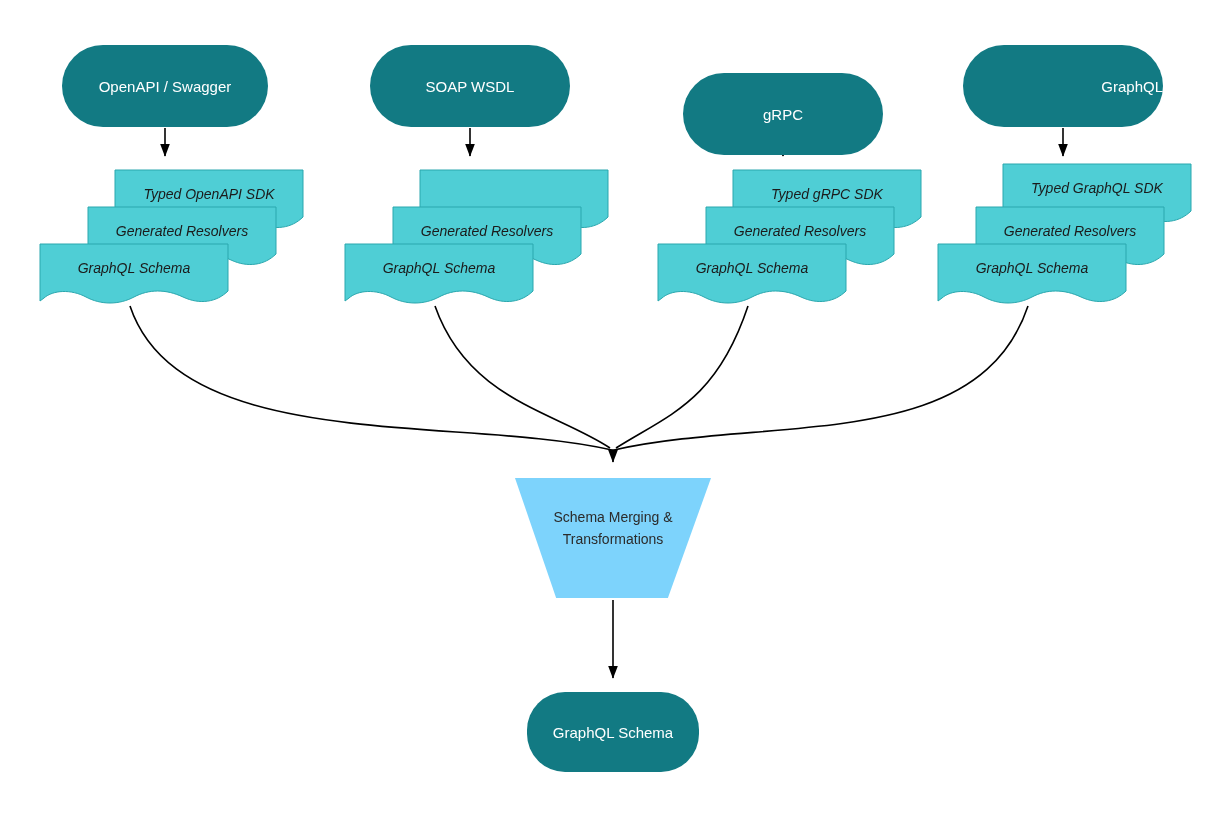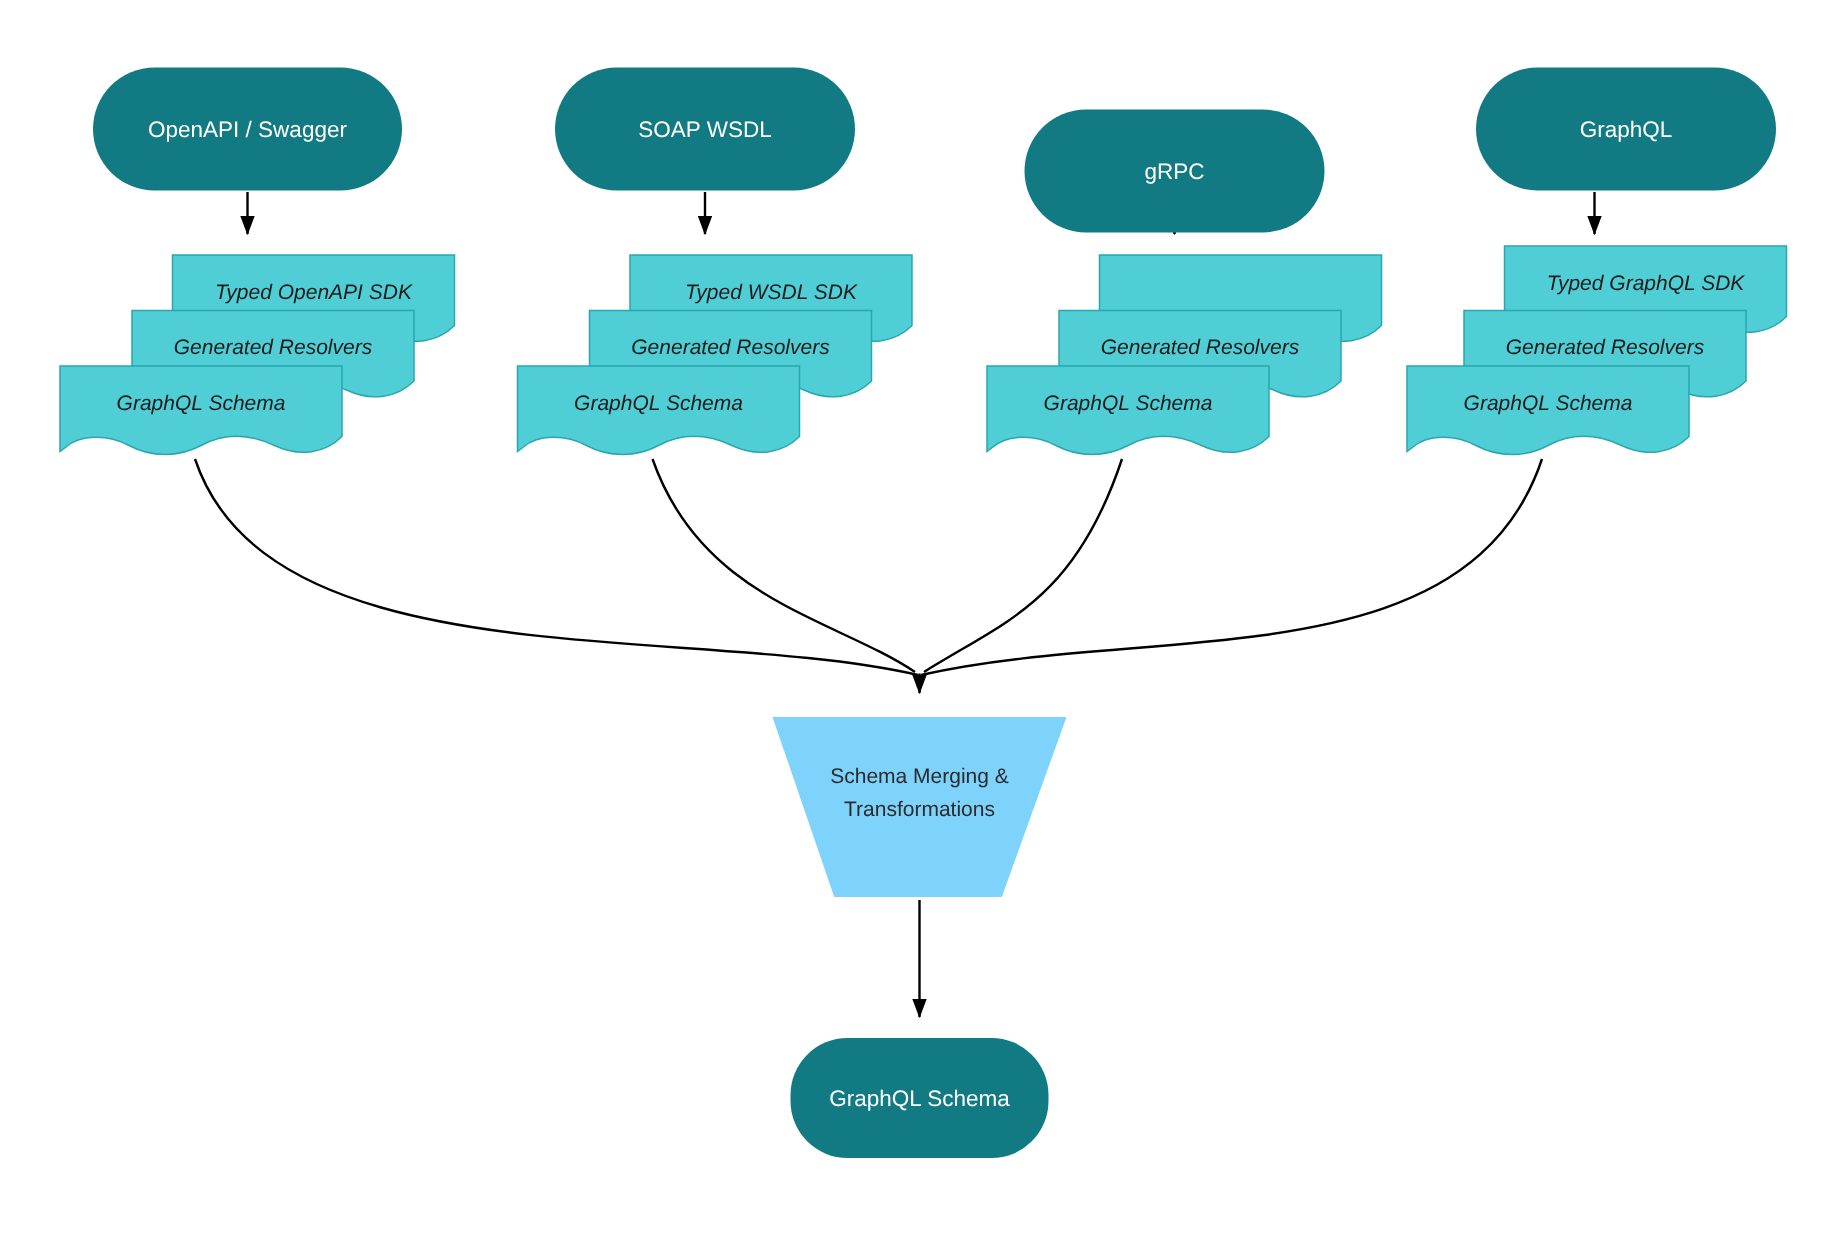--- a/index.html
+++ b/index.html
@@ -71,21 +71,21 @@
 
   <div class="stadium" style="left:370px; top:45px; width:200px; height:82px;">
     <span>SOAP WSDL</span>
   </div>
   <div class="stadium" style="left:62px; top:45px; width:206px; height:82px;">
     <span>OpenAPI / Swagger</span>
   </div>
   <div class="stadium" style="left:683px; top:45px; width:200px; height:82px;margin-top:28px;">
     <span>gRPC</span>
   </div>
-  <div class="stadium" style="left:984px; top:45px; width:200px; height:82px;">
+  <div class="stadium" style="left:963px; top:45px; width:200px; height:82px;justify-content:flex-end;">
     <span>GraphQL</span>
   </div>
 
   <div class="doc" style="left:115px; top:170px;">
     <svg viewBox="0 0 188 62" preserveAspectRatio="none">
       <path class="docpath" d="M0,0 H188 V47 C177,58 160,61 143,53 C126,45 109,45 94,53 C79,61 61,61 46,53 C31,45 13,46 4,54 L0,57 Z"></path>
     </svg>
     <span class="doc-label">Typed OpenAPI SDK</span>
   </div>
   <div class="doc" style="left:88px; top:207px;">
@@ -98,39 +98,39 @@
     <svg viewBox="0 0 188 62" preserveAspectRatio="none">
       <path class="docpath" d="M0,0 H188 V47 C177,58 160,61 143,53 C126,45 109,45 94,53 C79,61 61,61 46,53 C31,45 13,46 4,54 L0,57 Z"></path>
     </svg>
     <span class="doc-label">GraphQL Schema</span>
   </div>
 
   <div class="doc" style="left:420px; top:170px;">
     <svg viewBox="0 0 188 62" preserveAspectRatio="none">
       <path class="docpath" d="M0,0 H188 V47 C177,58 160,61 143,53 C126,45 109,45 94,53 C79,61 61,61 46,53 C31,45 13,46 4,54 L0,57 Z"></path>
     </svg>
-    <span class="doc-label">Typed WSDL SDK</span>
   </div>
   <div class="doc" style="left:393px; top:207px;">
     <svg viewBox="0 0 188 62" preserveAspectRatio="none">
       <path class="docpath" d="M0,0 H188 V47 C177,58 160,61 143,53 C126,45 109,45 94,53 C79,61 61,61 46,53 C31,45 13,46 4,54 L0,57 Z"></path>
     </svg>
     <span class="doc-label">Generated Resolvers</span>
   </div>
   <div class="doc" style="left:345px; top:244px;">
     <svg viewBox="0 0 188 62" preserveAspectRatio="none">
       <path class="docpath" d="M0,0 H188 V47 C177,58 160,61 143,53 C126,45 109,45 94,53 C79,61 61,61 46,53 C31,45 13,46 4,54 L0,57 Z"></path>
     </svg>
     <span class="doc-label">GraphQL Schema</span>
   </div>
 
   <div class="doc" style="left:733px; top:170px;">
     <svg viewBox="0 0 188 62" preserveAspectRatio="none">
       <path class="docpath" d="M0,0 H188 V47 C177,58 160,61 143,53 C126,45 109,45 94,53 C79,61 61,61 46,53 C31,45 13,46 4,54 L0,57 Z"></path>
     </svg>
+    <span class="doc-label">Typed gRPC SDK</span>
   </div>
   <div class="doc" style="left:706px; top:207px;">
     <svg viewBox="0 0 188 62" preserveAspectRatio="none">
       <path class="docpath" d="M0,0 H188 V47 C177,58 160,61 143,53 C126,45 109,45 94,53 C79,61 61,61 46,53 C31,45 13,46 4,54 L0,57 Z"></path>
     </svg>
     <span class="doc-label">Generated Resolvers</span>
   </div>
   <div class="doc" style="left:658px; top:244px;">
     <svg viewBox="0 0 188 62" preserveAspectRatio="none">
       <path class="docpath" d="M0,0 H188 V47 C177,58 160,61 143,53 C126,45 109,45 94,53 C79,61 61,61 46,53 C31,45 13,46 4,54 L0,57 Z"></path>

